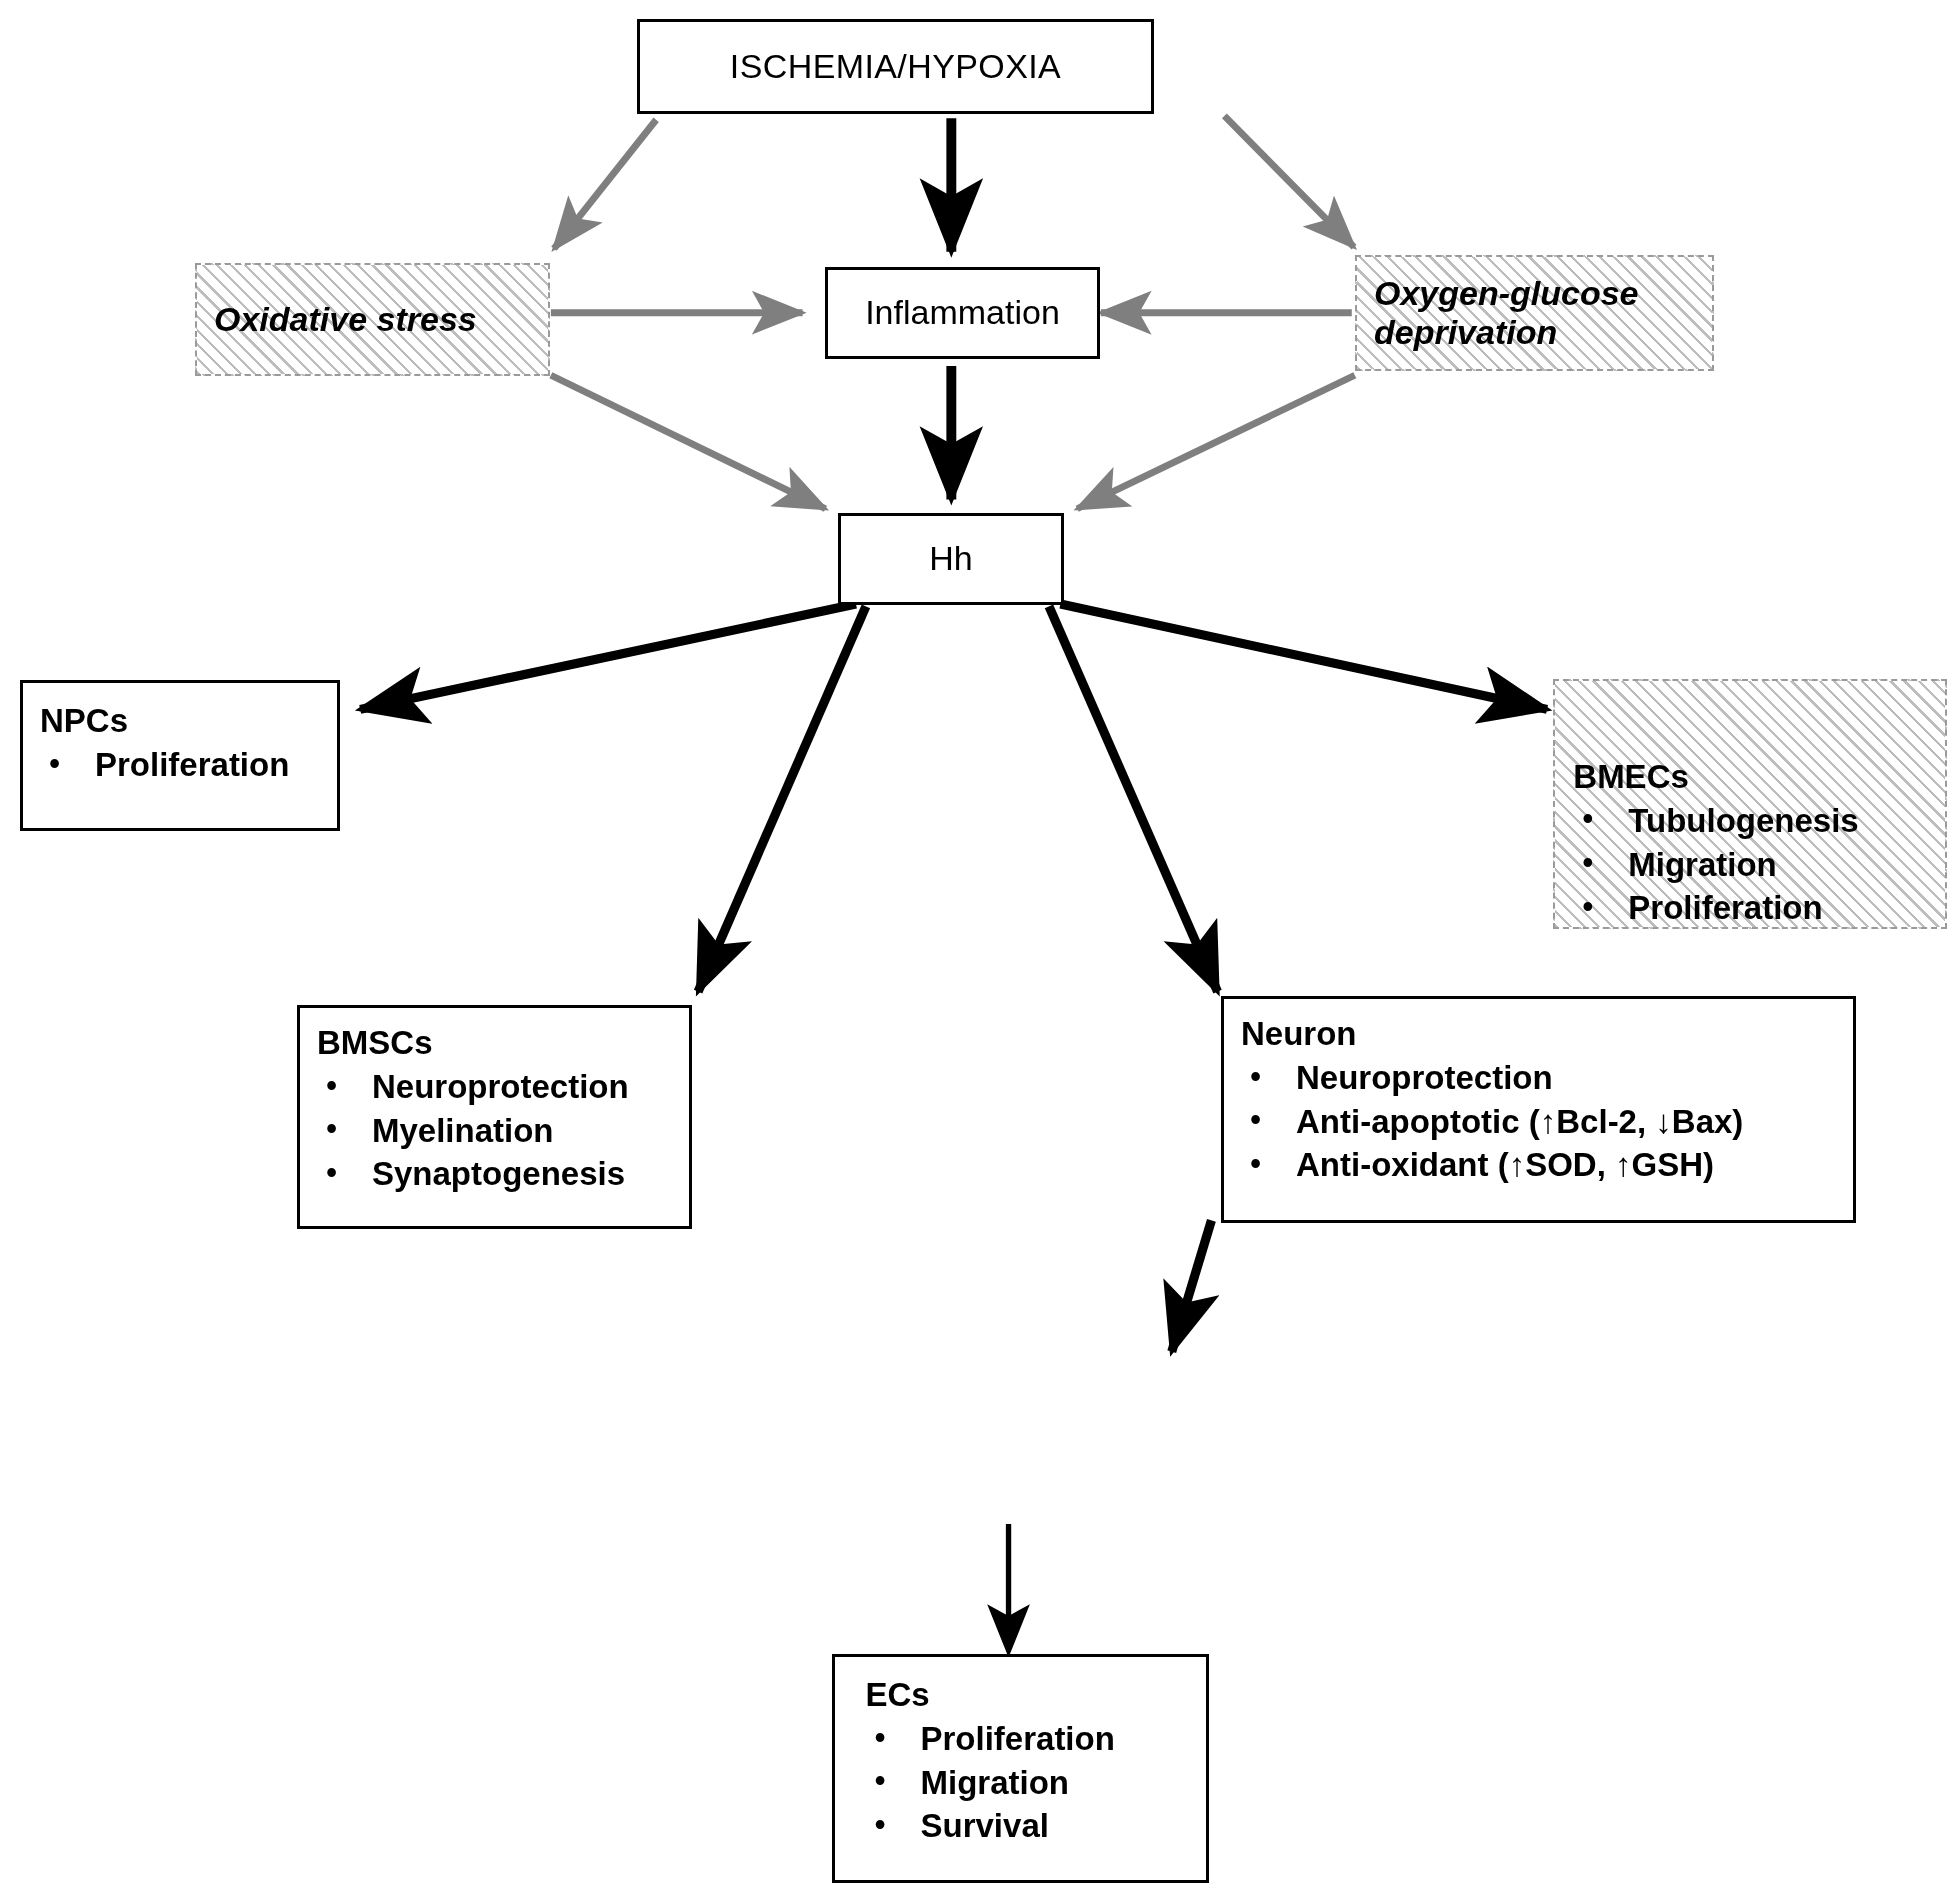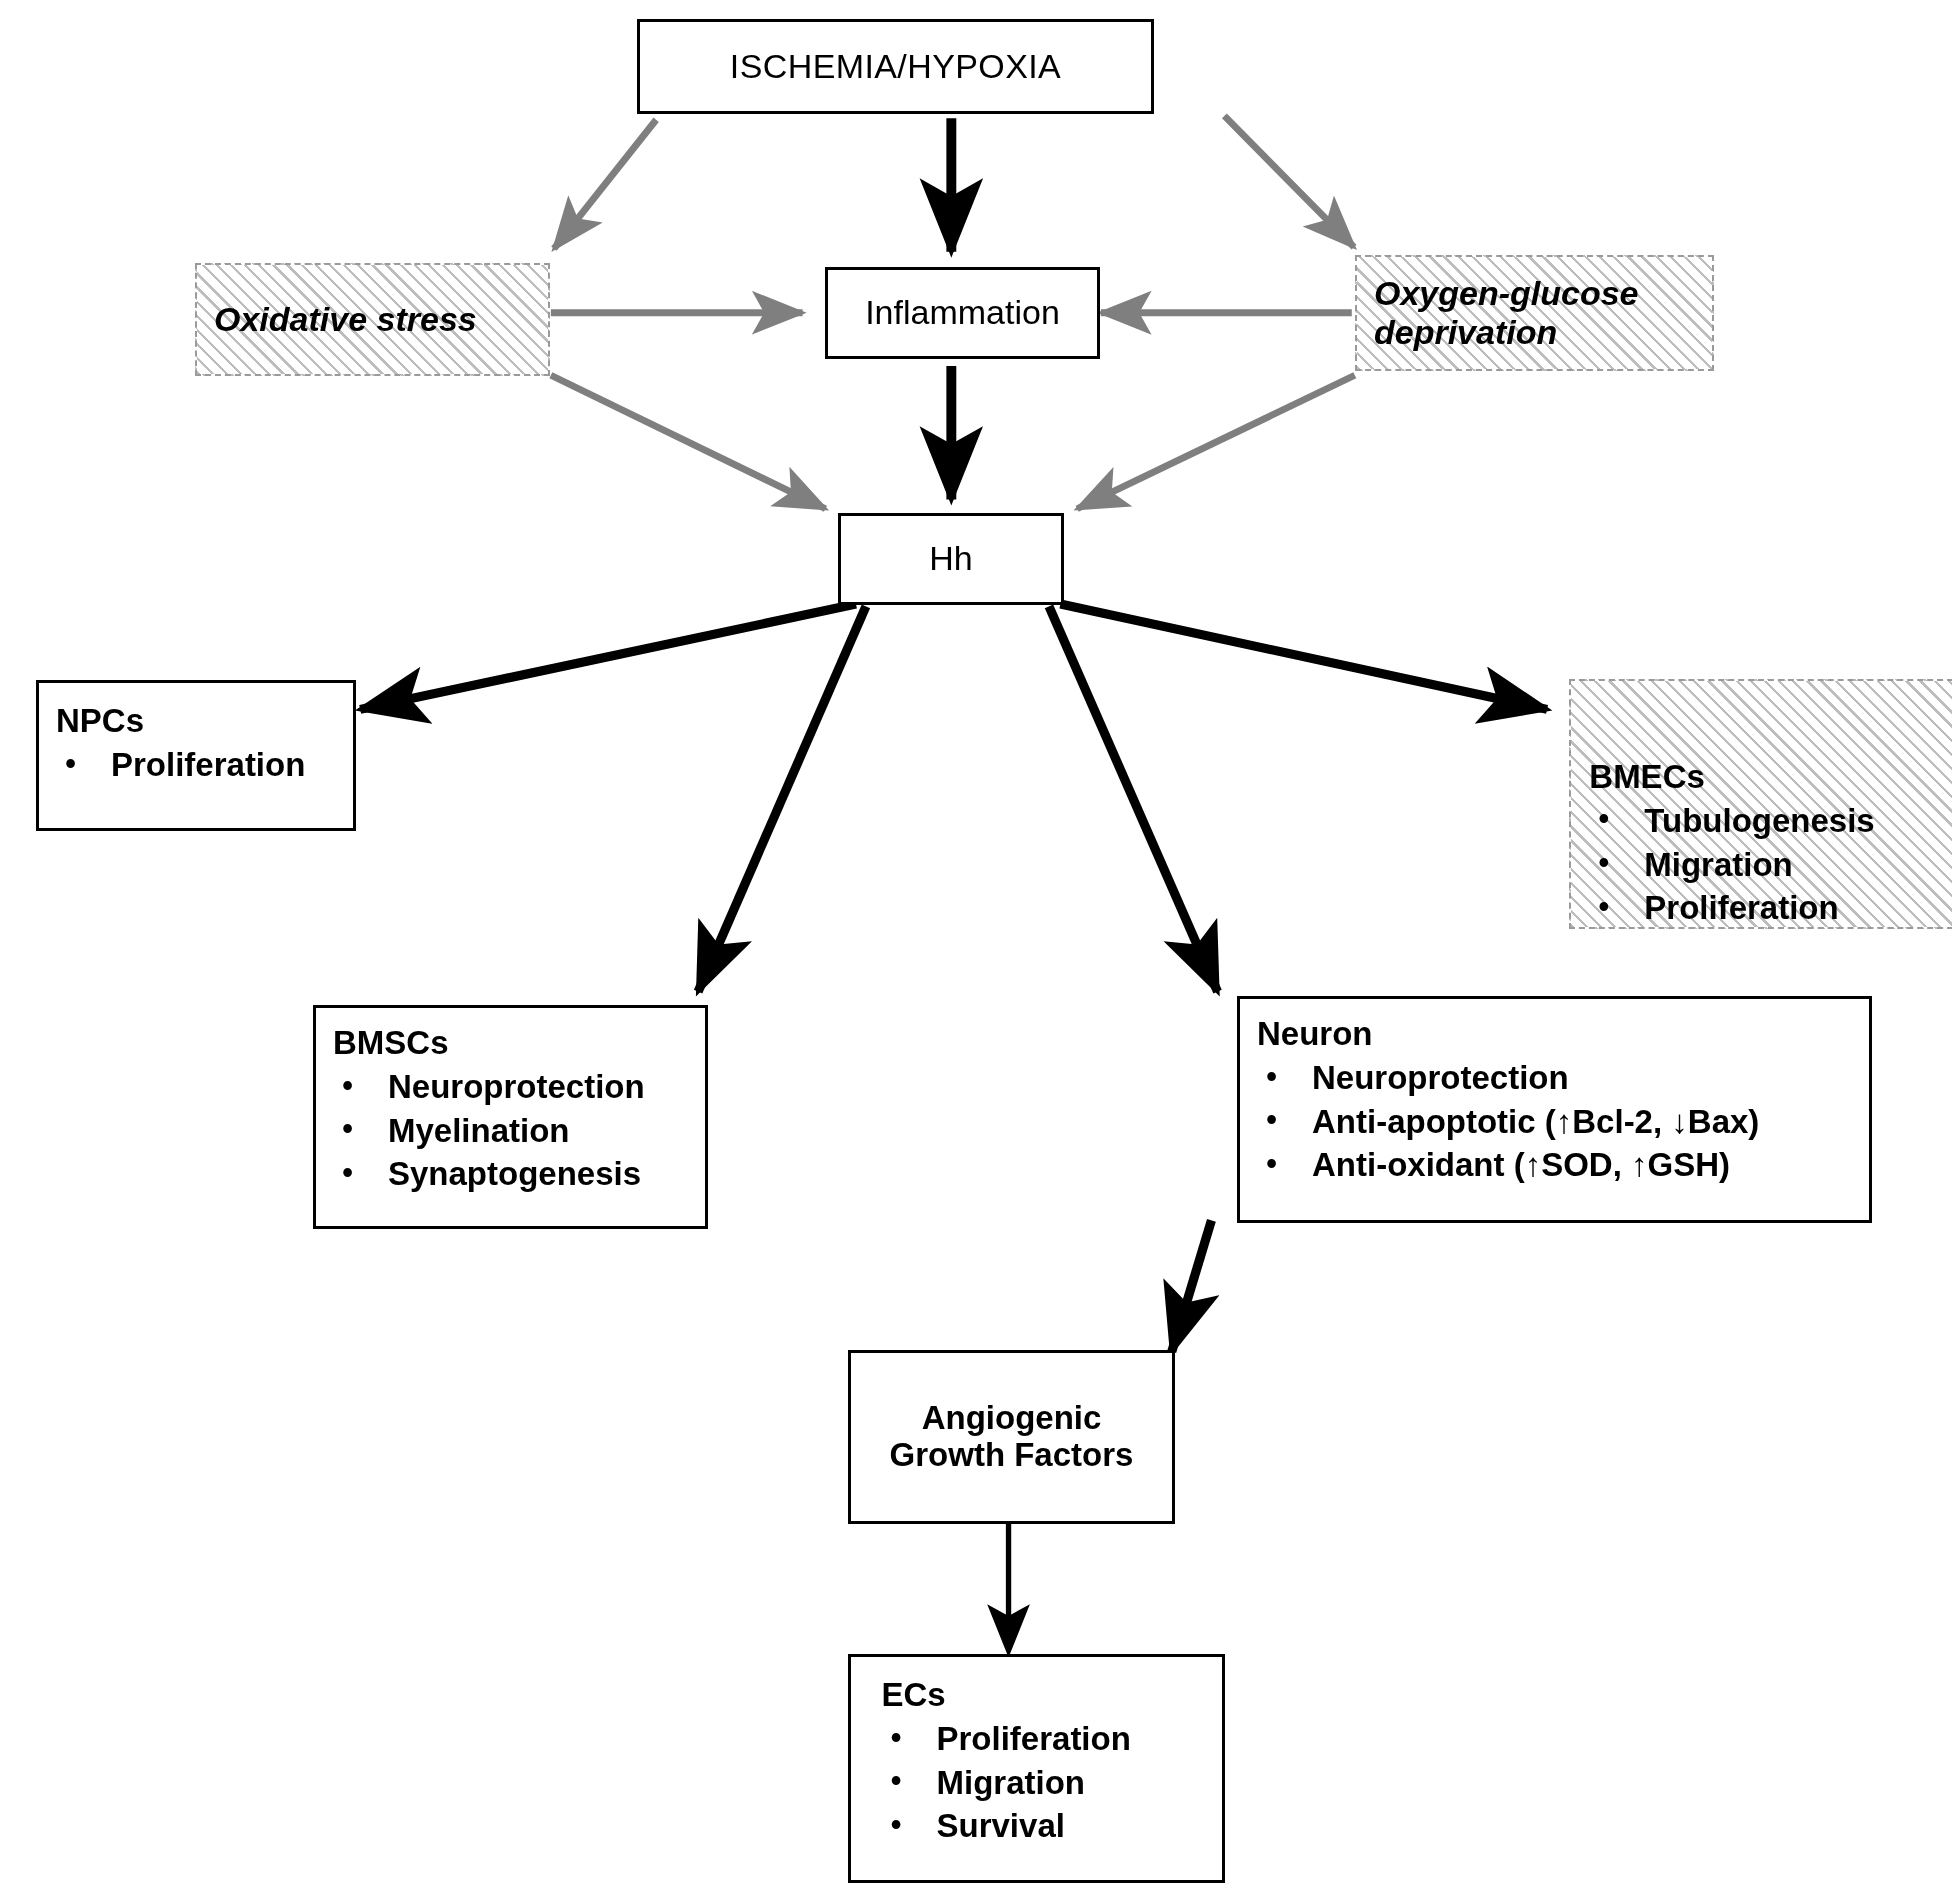--- a/index.html
+++ b/index.html
@@ -2,21 +2,21 @@
 <html style="font-size:12.2px"><head>
 <meta charset="utf-8">
 <title>Hh signaling diagram</title>
 <style>
   html,body{margin:0;padding:0;background:#ffffff;}
   body{font-family:"Liberation Sans","DejaVu Sans",sans-serif;color:#000;}
   #canvas{position:relative;width:1953px;height:1900px;background:#fff;overflow:hidden;}
 
   .box{position:absolute;box-sizing:border-box;background:#ffffff;border:3.1px solid #000000;display:flex;flex-direction:column;justify-content:center;}
   .box.center{align-items:center;text-align:center;}
-  .box.listbox{justify-content:flex-start;margin-left:16px;}
+  .box.listbox{justify-content:flex-start;}
 
   
   .hatch{
     border:2.3px dashed #9a9a9a;
     background-color:#ffffff;
     background-image:repeating-linear-gradient(45deg,
         #bdbdbd 0px,#bdbdbd 2.3px,
         rgba(255,255,255,0) 2.3px, rgba(255,255,255,0) 10px);
   }
 
@@ -160,24 +160,20 @@
         <span class="bul">•</span>
         <span>Anti-apoptotic (↑Bcl-2, ↓Bax)</span>
       </li>
       <li>
         <span class="bul">•</span>
         <span>Anti-oxidant (↑SOD, ↑GSH)</span>
       </li>
     </ul>
   </div>
 
-  <div class="box center" style="left:848px;top:1350px;width:327px;height:174px;">
-    <div class="hdr">Angiogenic</div>
-    <div class="hdr">Growth Factors</div>
-  </div>
 
   <div class="box listbox" style="left:832px;top:1654px;width:377px;height:229px;padding:20px 0 0 30.5px;">
     <div class="hdr">ECs</div>
     <ul class="items">
       <li>
         <span class="bul">•</span>
         <span>Proliferation</span>
       </li>
       <li>
         <span class="bul">•</span>

